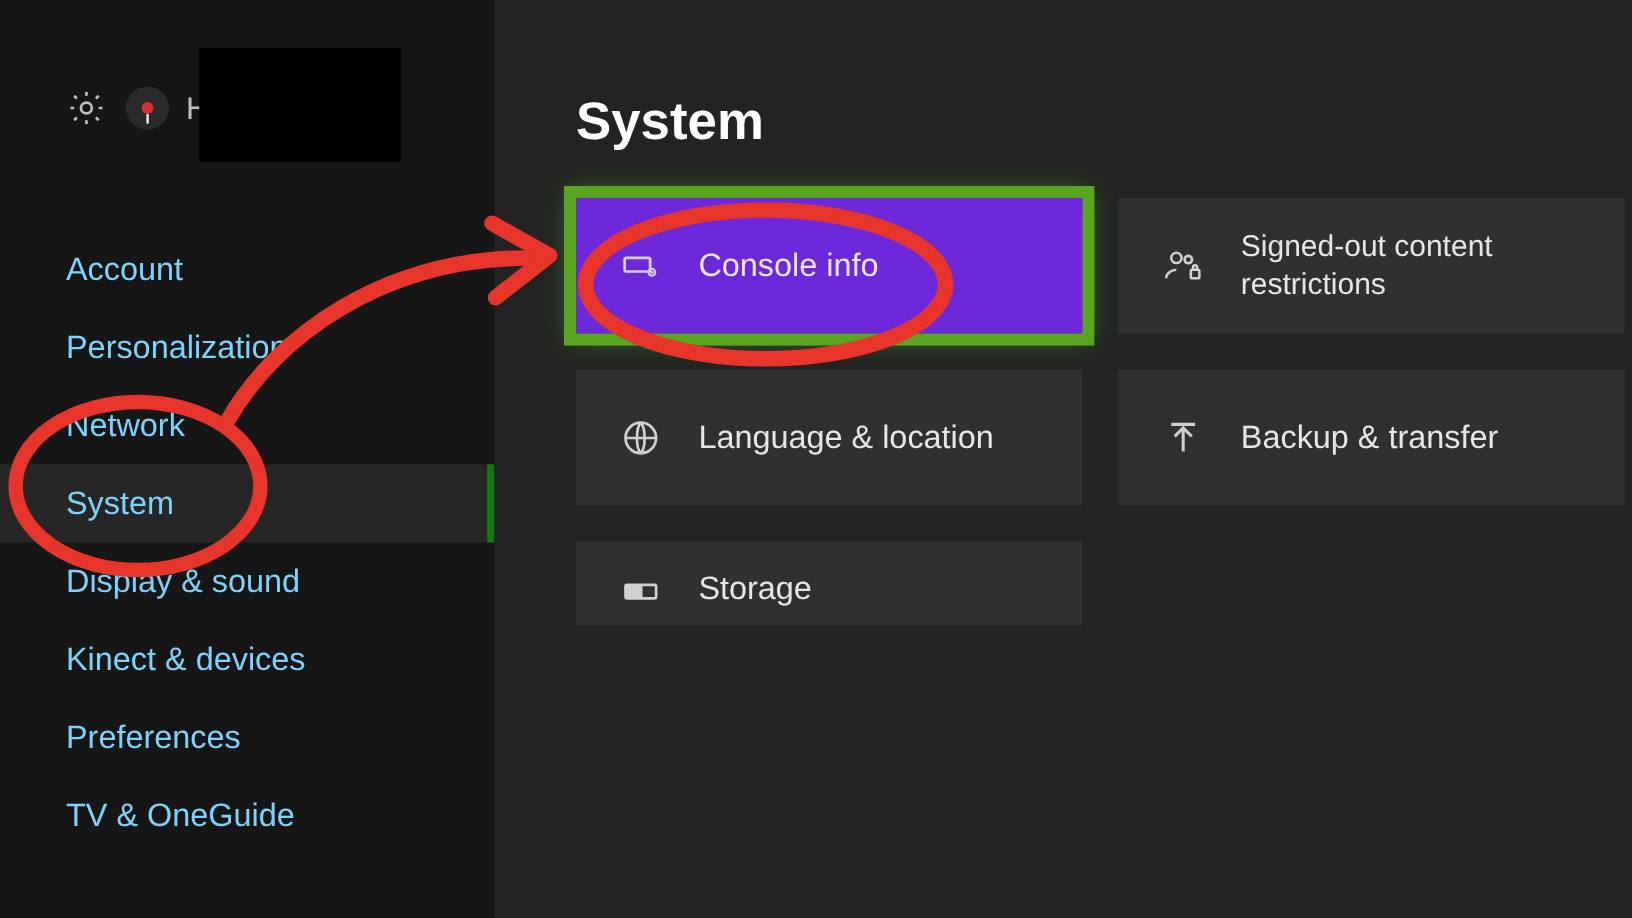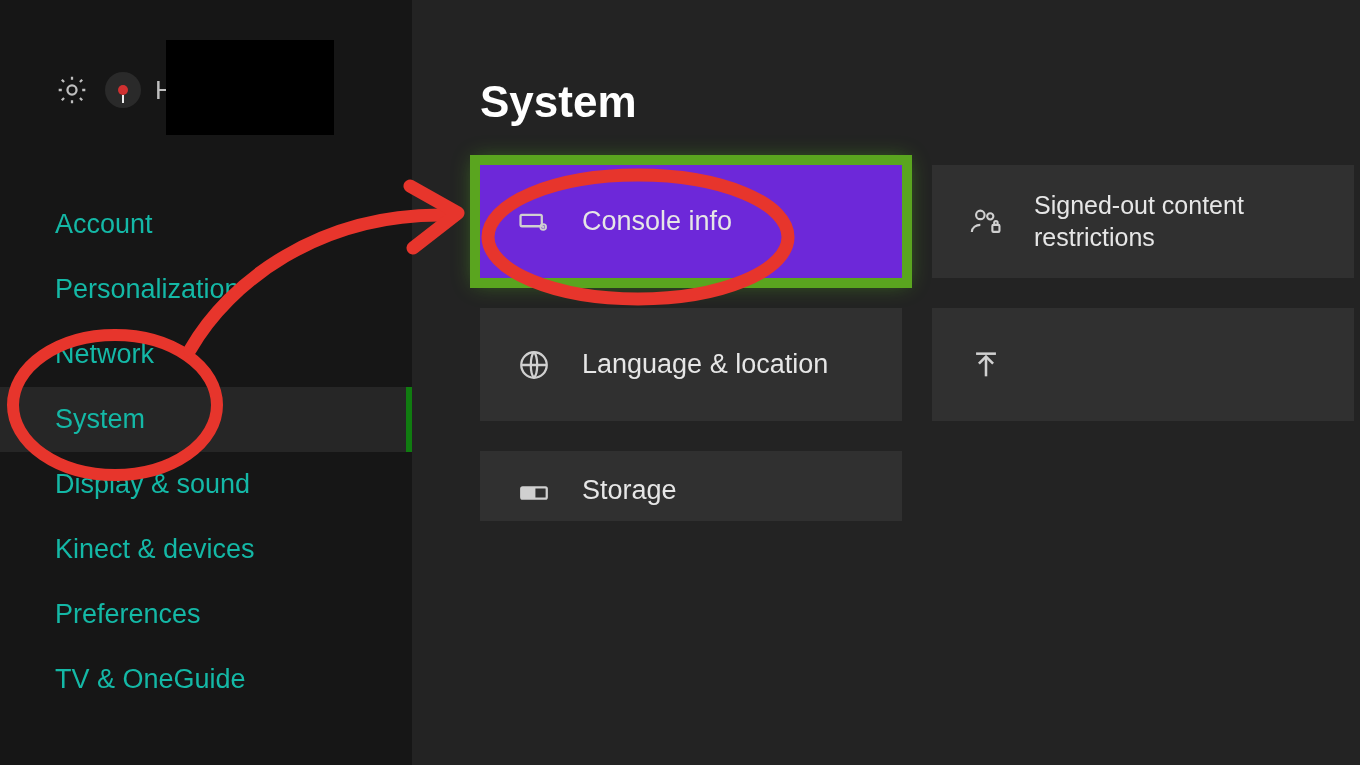--- a/index.html
+++ b/index.html
@@ -62,21 +62,21 @@
     left: 0;
     top: 192px;
     width: 100%;
   }
   .sidebar-item {
     height: 65px;
     padding-left: 55px;
     display: flex;
     align-items: center;
     font-size: 27px;
-    color: #14b8a6;
+    color: #7dd3fc;
     cursor: pointer;
     position: relative;
   }
   .sidebar-item.selected {
     background: #262626;
   }
   .sidebar-item.selected::after{
     content:"";
     position:absolute;
     right:0; top:0; bottom:0;
@@ -248,20 +248,21 @@
 
 
         <div class="tile">
           <span class="tile-icon">
             <svg viewBox="0 0 24 24" fill="none" stroke="#d0d0d0" stroke-width="1.8">
               <path d="M12 20V7"></path>
                 <path d="M7 11l5-5 5 5"></path>
                 <path d="M5 4h14"></path>
             </svg>
           </span>
+          <span class="tile-label">Backup &amp; transfer</span>
         </div>
       </div>
     </div>
   </main>
 
   <div class="annotation-layer">
     <svg width="1360" height="765" viewBox="0 0 1360 765">
 
       <ellipse cx="115" cy="405" rx="102" ry="70" fill="none" stroke="#e7352c" stroke-width="12"></ellipse>
 

